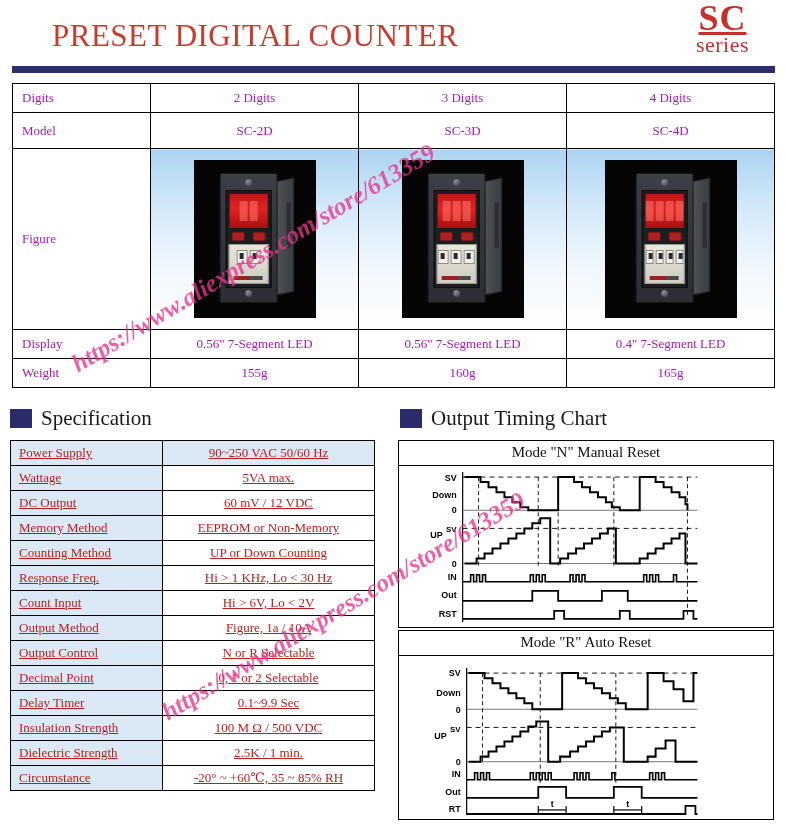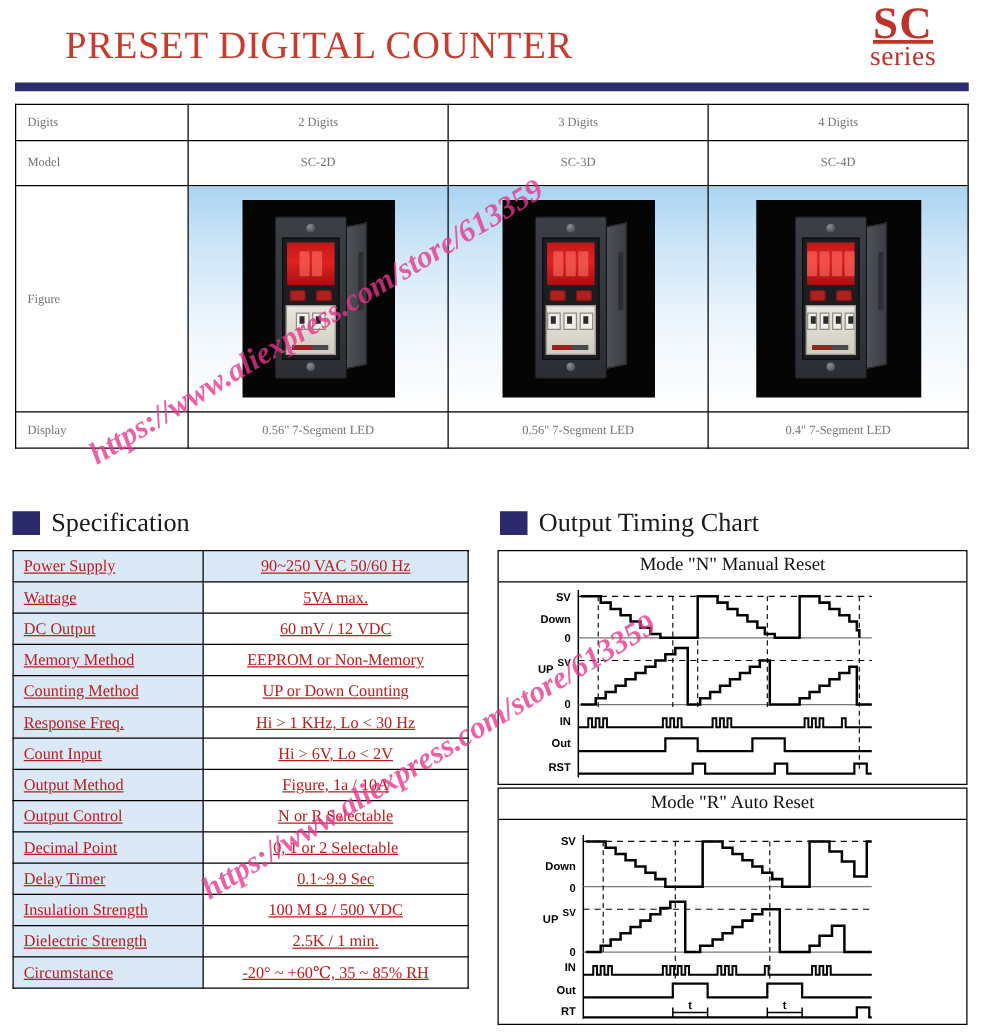--- a/index.html
+++ b/index.html
@@ -61,22 +61,22 @@
     position: absolute;
     left: 12px;
     top: 83px;
     width: 762px;
     border-collapse: collapse;
     table-layout: fixed;
   }
   #models-table td {
     border: 1.6px solid #000;
     text-align: center;
-    font-size: 10px;
-    color: #737373;
+    font-size: 13px;
+    color: #a21caf;
     padding: 0;
     height: 28px;
   }
   #models-table td.rowlabel {
     text-align: left;
     padding-left: 9px;
   }
   #models-table tr.figure-row td {
     height: 180px;
     vertical-align: middle;
@@ -463,20 +463,26 @@
           </div>
         </div>
       </td>
     </tr>
     <tr>
       <td class="rowlabel">Display</td>
       <td>0.56" 7-Segment LED</td>
       <td>0.56" 7-Segment LED</td>
       <td>0.4" 7-Segment LED</td>
     </tr>
+    <tr>
+      <td class="rowlabel">Weight</td>
+      <td>155g</td>
+      <td>160g</td>
+      <td>165g</td>
+    </tr>
   </tbody>
 </table>
 
 <div class="section-head" id="spec-head">
   <span class="sq-marker"></span>
   <span class="section-title">Specification</span>
 </div>
 
 <table id="spec-table">
   <tbody>

